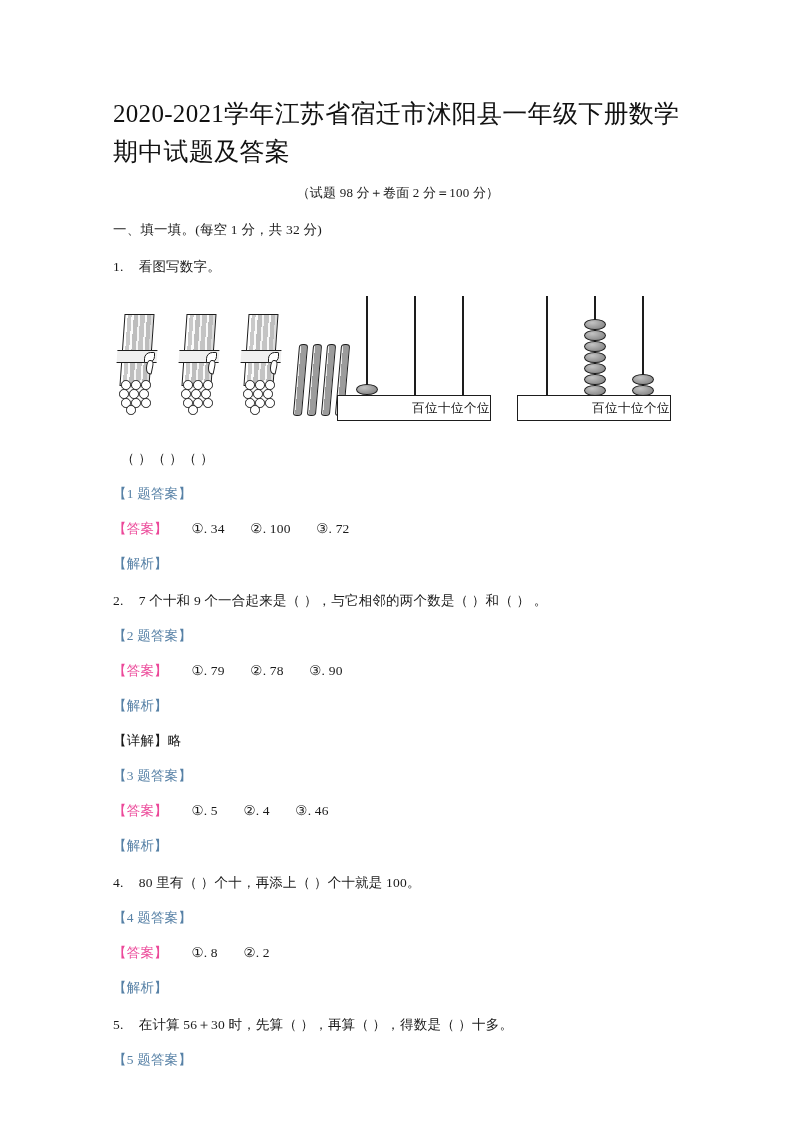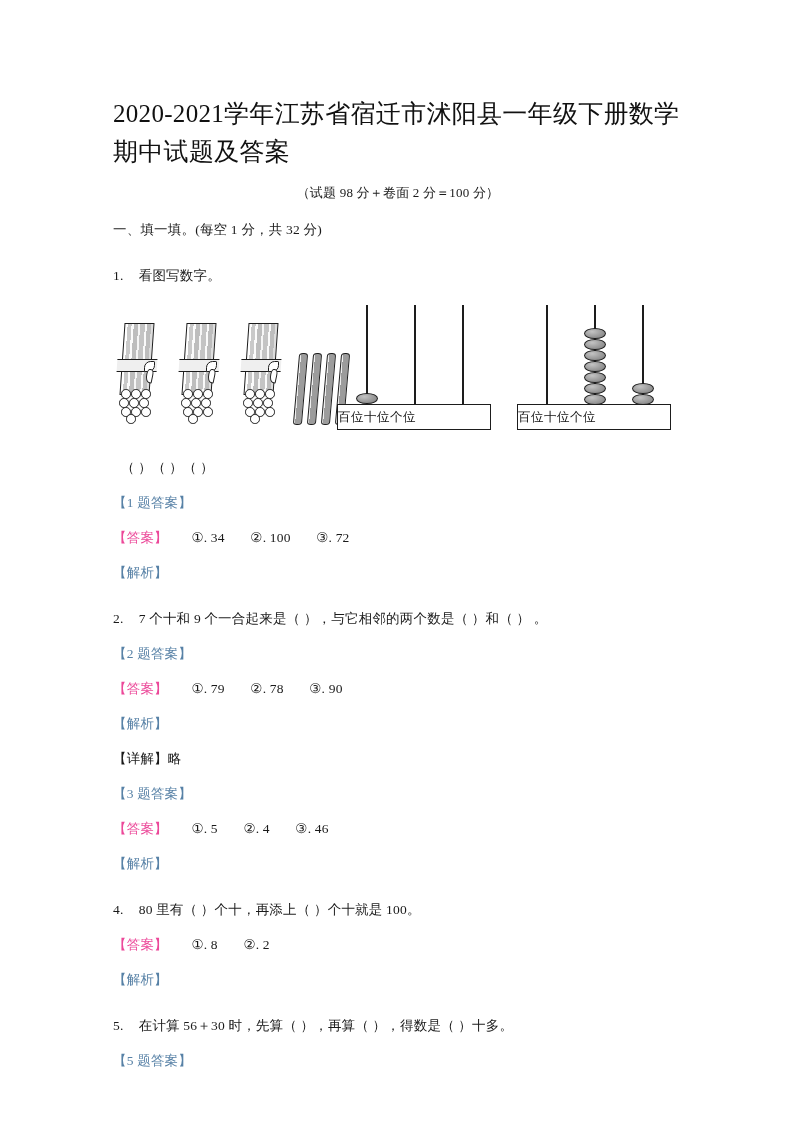--- a/index.html
+++ b/index.html
@@ -48,21 +48,21 @@
   }
 
   
   .section-head {
     font-size: 13.5px;
     margin-top: 19px;
     letter-spacing: 0.2px;
   }
   .q-line {
     font-size: 13.5px;
-    margin-top: 28px;
+    margin-top: 19px;
     letter-spacing: 0.2px;
     white-space: nowrap;
   }
   .ans-label {
     color: #5781a6;
     font-size: 13.5px;
     margin-top: 17px;
     letter-spacing: 0.2px;
   }
   .ans-row {
@@ -212,21 +212,21 @@
     width: 154px;
     height: 26px;
     border: 1.4px solid #1d1d1d;
     box-sizing: border-box;
     background: #fff;
   }
   .abacus .base .labels {
     display: flex;
     height: 100%;
     align-items: center;
-    justify-content: flex-start;
+    justify-content: flex-end;
     font-size: 12.5px;
     letter-spacing: 0.5px;
     color: #111;
   }
   .bead {
     position: absolute;
     width: 22px;
     height: 11px;
     border-radius: 50%;
     background: radial-gradient(ellipse at 36% 30%, #c3c3c3 0%, #9a9a9a 55%, #7d7d7d 100%);
@@ -407,20 +407,21 @@
     </div>
 
     <div class="ans-label">【解析】</div>
 
     <div class="q-line">
       <span>4.</span>
       <span class="spacer-inline-sm" style="width:8px"></span>
       <span>80 里有（          ）个十，再添上（          ）个十就是 100。</span>
     </div>
 
+    <div class="ans-label">【4 题答案】</div>
 
     <div class="ans-row">
       <span class="lbl">【答案】</span>
       <span class="vals">
         <span class="item">①. 8</span>
         <span class="item">②. 2</span>
       </span>
     </div>
 
     <div class="ans-label">【解析】</div>

